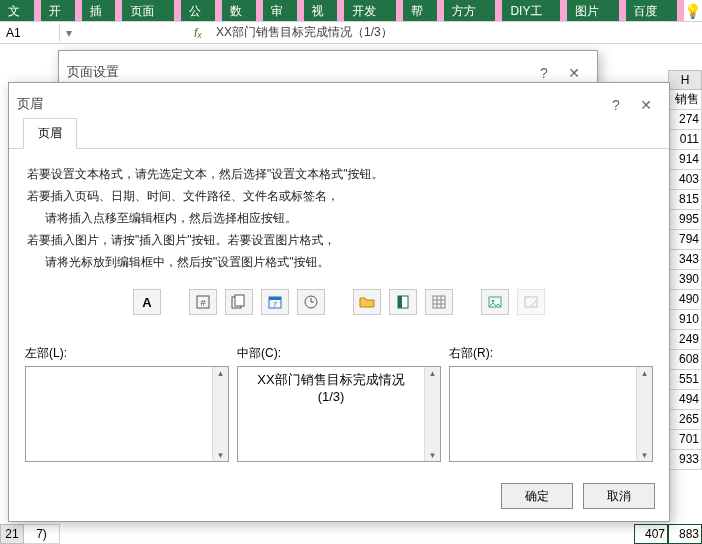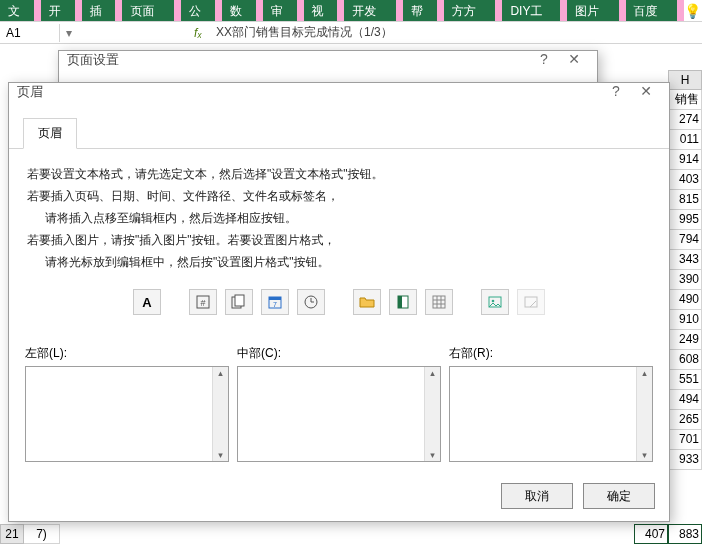--- a/index.html
+++ b/index.html
@@ -22,21 +22,21 @@
   .gridcol { position:absolute; right:0; top:70px; width:34px; }
   .gridcol .hdr { background:#e6e6e6; border:1px solid #bdbdbd; text-align:center; font-size:12px; height:20px; line-height:18px; }
   .gridcol .cell { border:1px solid #d4d4d4; border-top:none; text-align:right; font-size:12px; height:20px; line-height:18px; padding-right:2px; }
   .rowhdr-area { position:absolute; left:0; bottom:0; width:24px; }
   .rowhdr { background:#e6e6e6; border:1px solid #bdbdbd; text-align:center; font-size:12px; height:20px; line-height:18px; }
   .rowcell { border:1px solid #d4d4d4; border-left:none; font-size:12px; height:20px; text-align:center; line-height:18px; width:36px; position:absolute; left:24px; bottom:0; }
   .extra-cell { position: absolute; right: 0; bottom: 0; width: 34px; border: 1px solid #14532d; text-align: right; font-size: 12px; height: 20px; line-height: 18px; padding-right: 2px; }
 
   
   .dlg { position:absolute; background:#fff; border:1px solid #9e9e9e; box-shadow: 3px 3px 12px rgba(0,0,0,.25); }
-  .dlg-title { display:flex; align-items:flex-start; height:30px; padding:0 8px; font-size:13px; color:#444; }
+  .dlg-title { display:flex; align-items:flex-end; height:30px; padding:0 8px; font-size:13px; color:#444; }
   .dlg-title .t { flex:1; }
   .dlg-title .q, .dlg-title .x { width:30px; text-align:center; color:#666; font-size:14px; cursor:pointer; }
   .dlg-page { left:58px; top:50px; width:540px; height:40px; }
 
   
   .dlg-hdr { left:8px; top:82px; width:662px; height:440px; }
   .tabstrip { display:flex; padding: 4px 10px 0 14px; border-bottom:1px solid #d4d4d4; }
   .tabstrip .tab { padding:6px 14px; font-size:12px; border:1px solid #d4d4d4; border-bottom:1px solid #fff; background:#fff; position:relative; top:1px; }
   .instr { padding: 14px 18px 6px 18px; font-size:12px; line-height: 22px; color:#222; }
   .instr .indent { padding-left: 18px; }
@@ -218,35 +218,37 @@
         <textarea style=""></textarea>
         <div class="col-scroll">
             <span>▴</span>
             <span>▾</span>
           </div>
       </div>
     </div>
     <div class="col">
       <div class="col-lbl">中部(C):</div>
       <div class="col-box">
+        <textarea style="">XX部门销售目标完成情况
+(1/3)</textarea>
         <div class="col-scroll">
             <span>▴</span>
             <span>▾</span>
           </div>
       </div>
     </div>
     <div class="col">
       <div class="col-lbl">右部(R):</div>
       <div class="col-box">
         <textarea style=""></textarea>
         <div class="col-scroll">
             <span>▴</span>
             <span>▾</span>
           </div>
       </div>
     </div>
   </div>
 
   <div class="dlg-buttons">
+    <button class="btn">确定</button>
     <button class="btn">取消</button>
-    <button class="btn">确定</button>
   </div>
 </div>
 
 </body></html>

